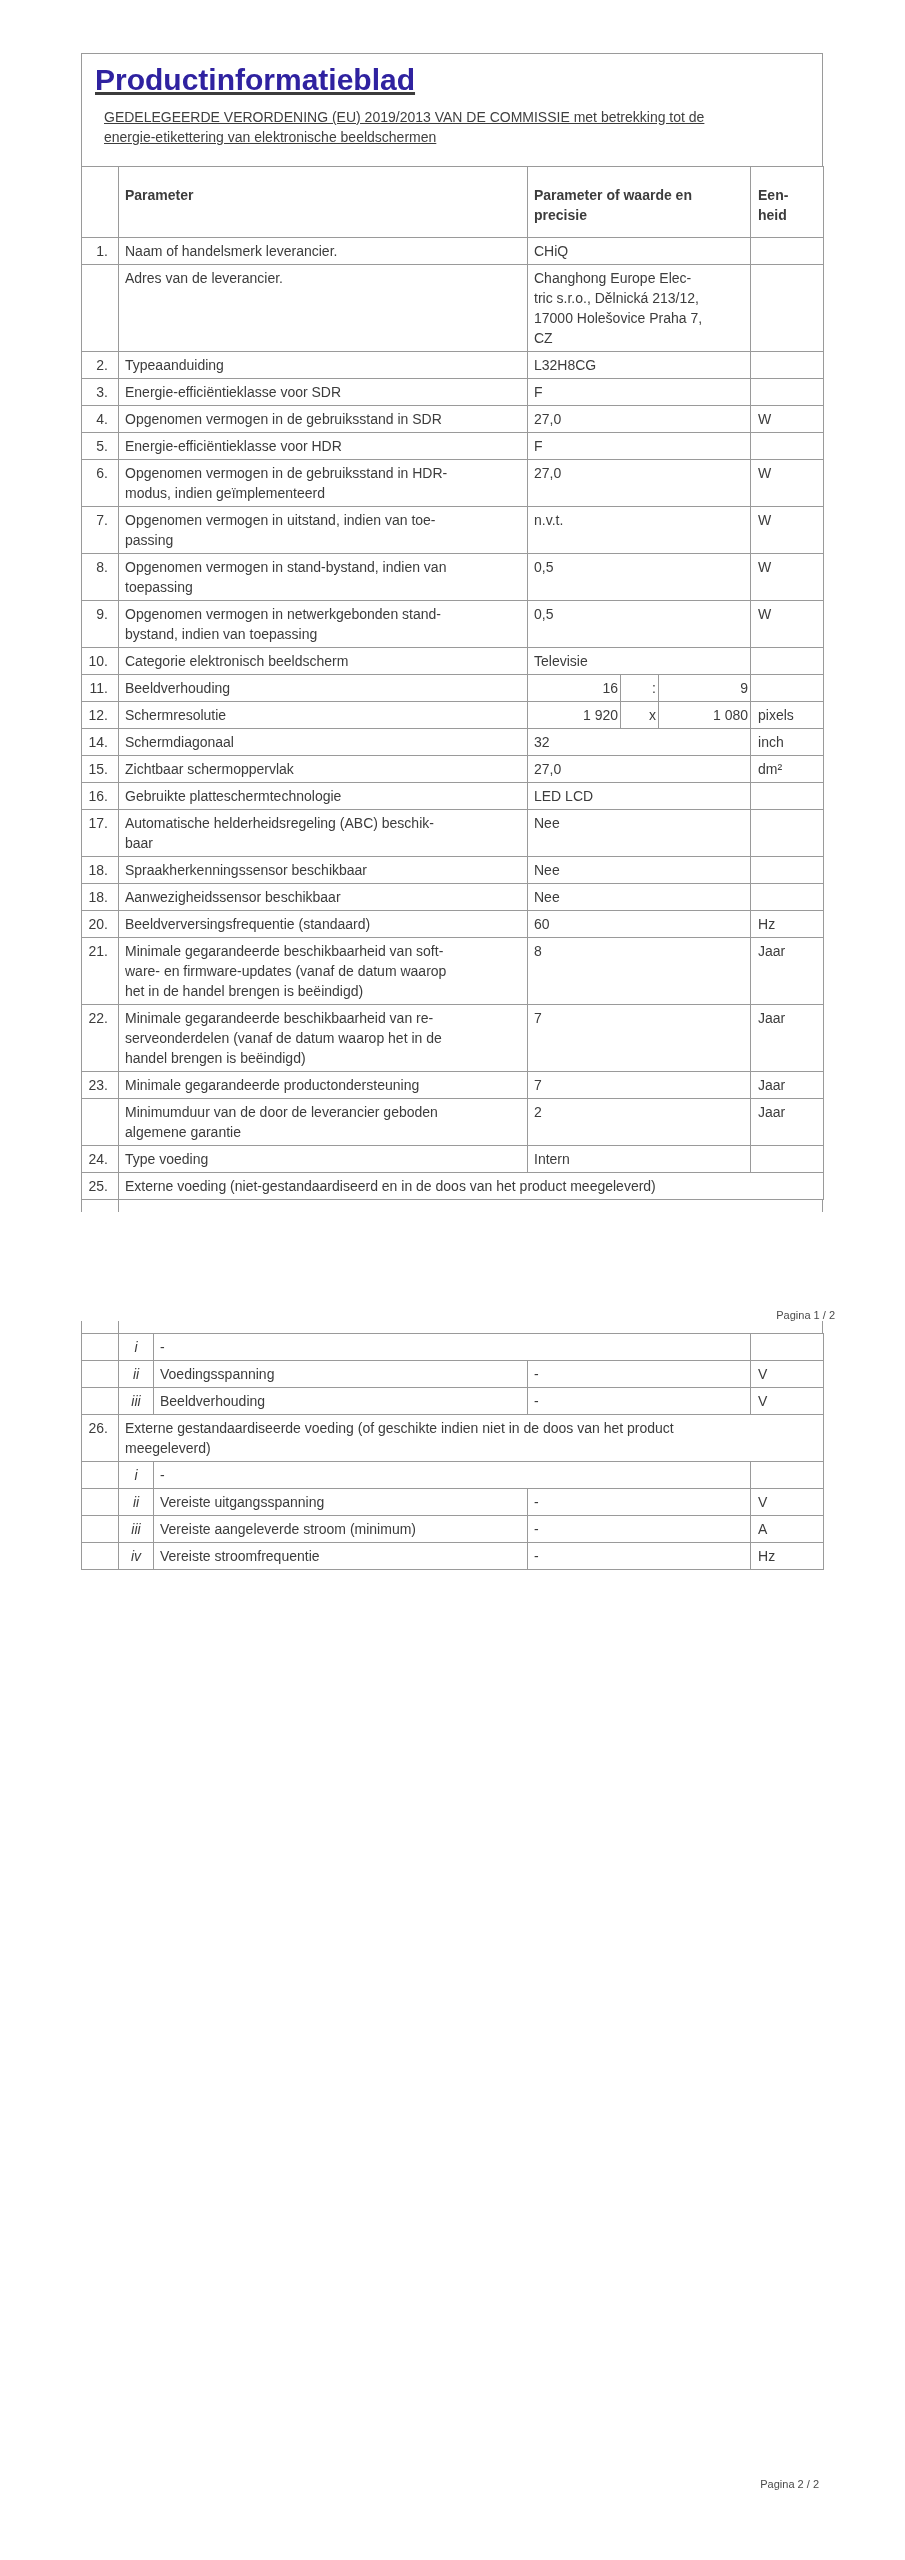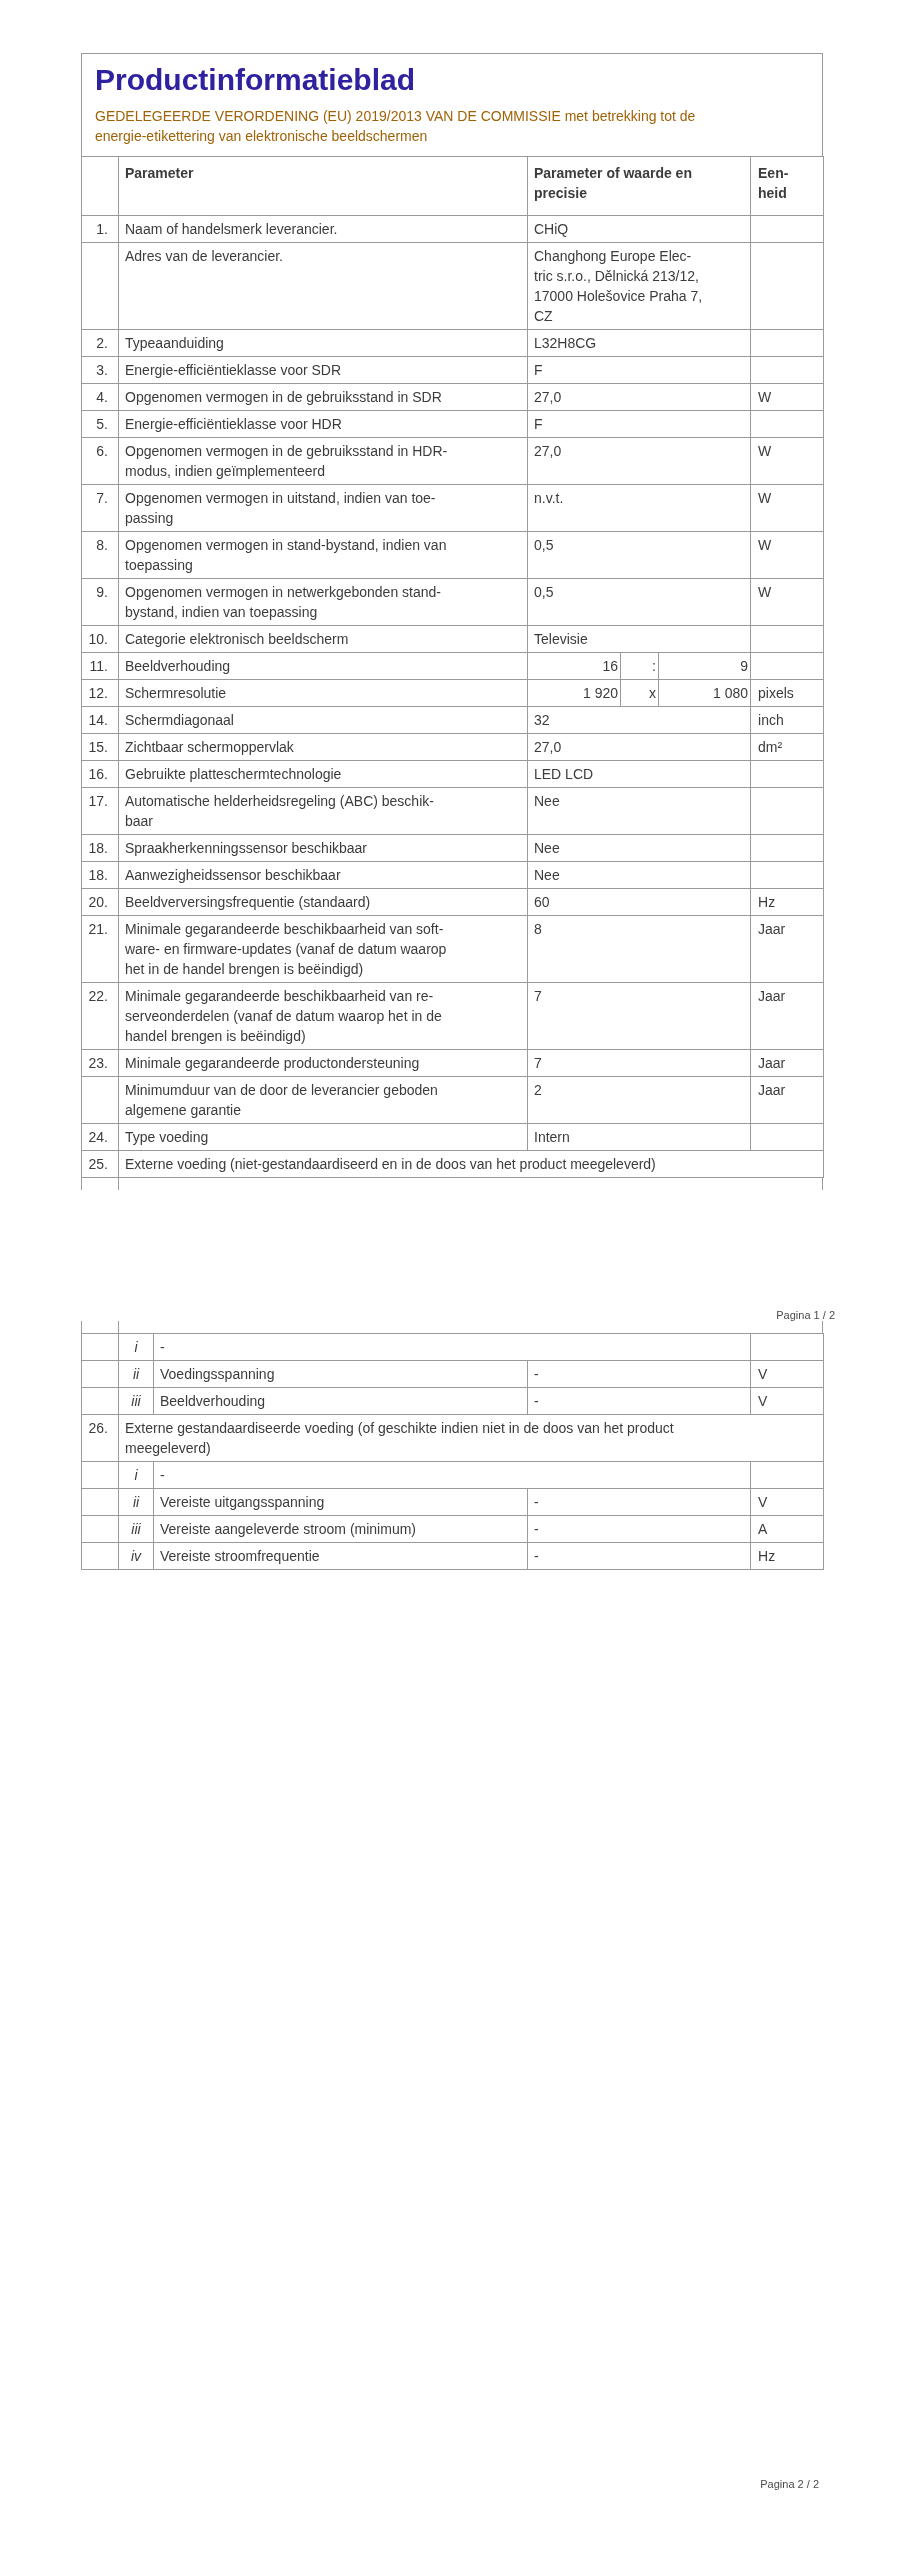--- a/index.html
+++ b/index.html
@@ -1,26 +1,26 @@
 <!DOCTYPE html>
 <html><head>
 <meta charset="utf-8">
 <style>
   html,body{margin:0;padding:0;background:#ffffff;}
   .page{position:relative;width:905px;height:2560px;background:#ffffff;
         font-family:"Liberation Sans","DejaVu Sans",sans-serif;color:#3c3c3c;overflow:hidden;}
   .sheet{position:absolute;left:81px;top:53px;width:742px;}
   .sheet2{position:absolute;left:81px;top:1321px;width:742px;}
-  .title-box{border:1px solid #9a9a9a;border-bottom:none;padding:8px 14px 10px 13px;}
+  .title-box{border:1px solid #9a9a9a;border-bottom:none;padding:8px 14px 10px 13px;text-decoration:underline;}
   .title-box h1{margin:0 0 8px 0;font-size:30px;line-height:36px;color:#2f22a0;font-weight:bold;}
-  .subtitle{margin:0;font-size:14px;line-height:20px;white-space:pre-line;color:#a16207;}
+  .subtitle{margin:9px;font-size:14px;line-height:20px;white-space:pre-line;color:#404040;}
   table{border-collapse:collapse;table-layout:fixed;width:742px;font-size:14px;}
   td{border:1px solid #9a9a9a;padding:3px 6px;line-height:20px;vertical-align:top;
      white-space:pre-line;overflow:hidden;}
-  tr.hdr td{font-weight:bold;padding-top:6px;padding-bottom:6px;height:46px;}
+  tr.hdr td{font-weight:bold;padding-top:18px;padding-bottom:6px;height:46px;}
   td.n{text-align:right;padding-right:10px;}
   td.r{text-align:left;padding-right:8px;}
   td.c{text-align:right;padding-left:2px;padding-right:2px;}
   td.u{padding-left:7px;}
   td.rom{font-style:italic;text-align:center;padding-left:2px;padding-right:2px;}
   .stubrow{position:relative;height:12px;}
   .stub{position:absolute;top:0;width:1px;height:12px;background:#9a9a9a;display:block;}
   .pagefoot{position:absolute;font-size:11px;line-height:14px;color:#4a4a4a;}
   .f1{top:1288px;right:70px;margin-top:20px;}
   .f2{top:2477px;right:86px;}

